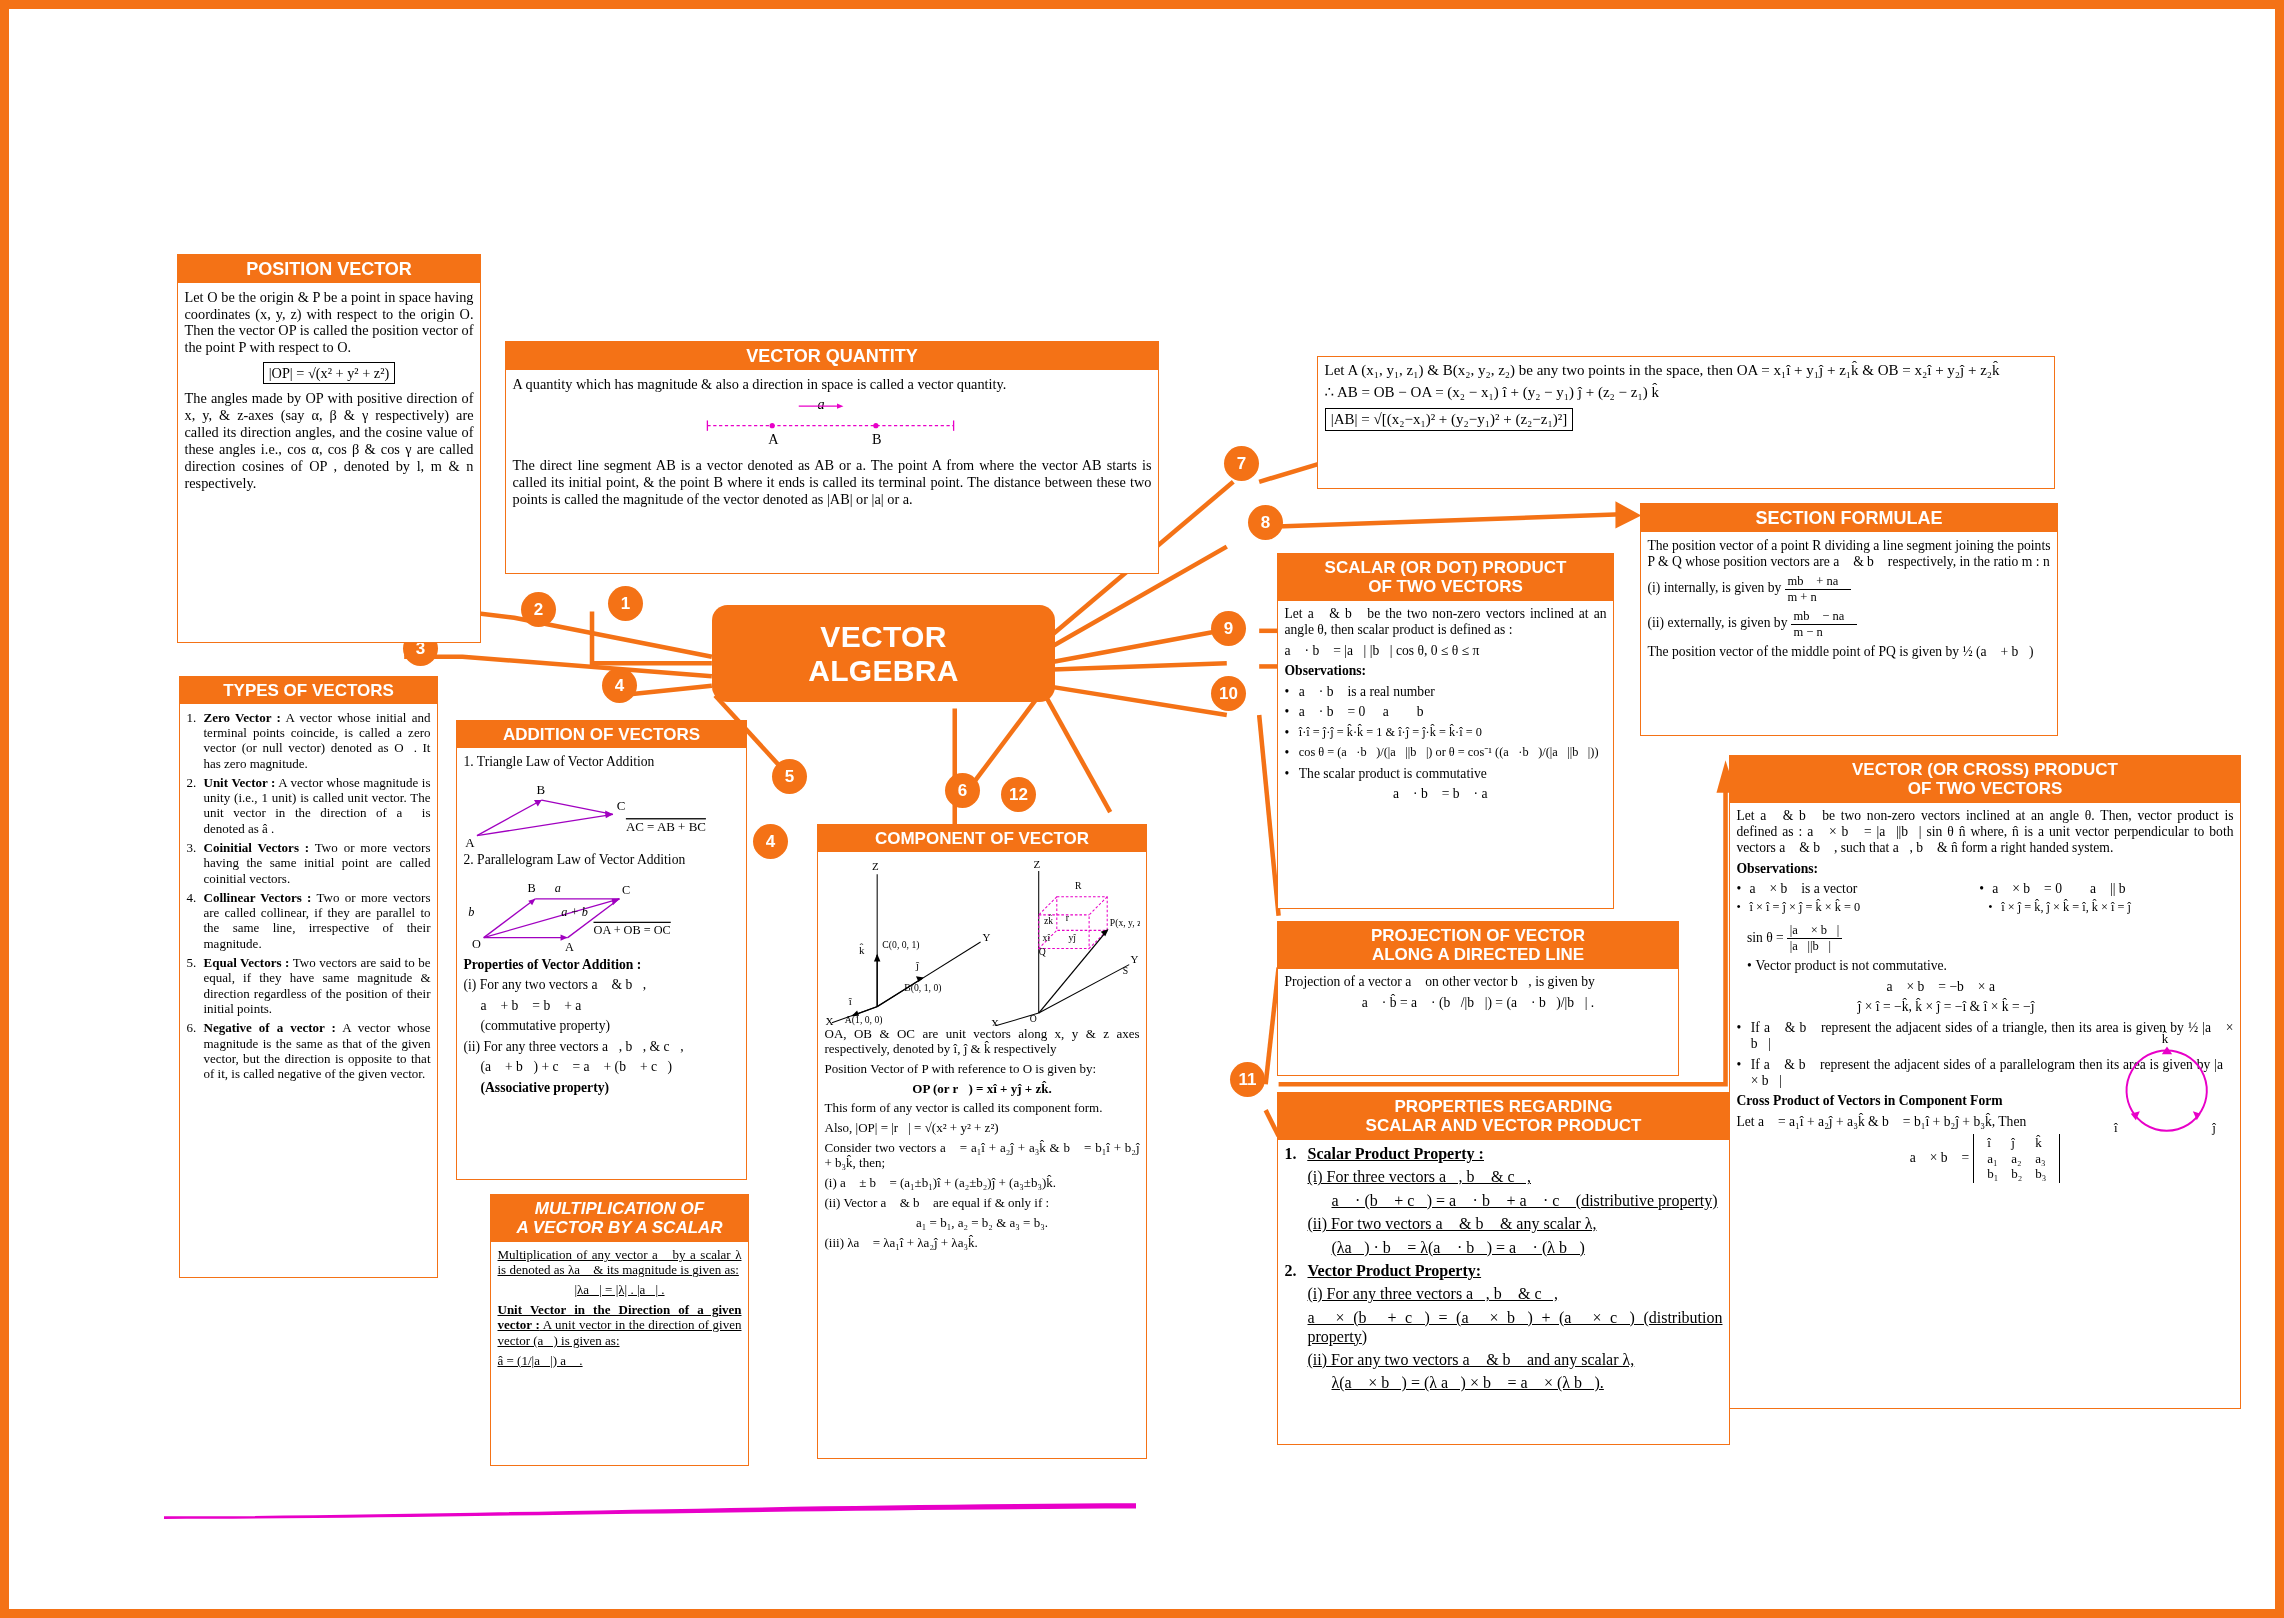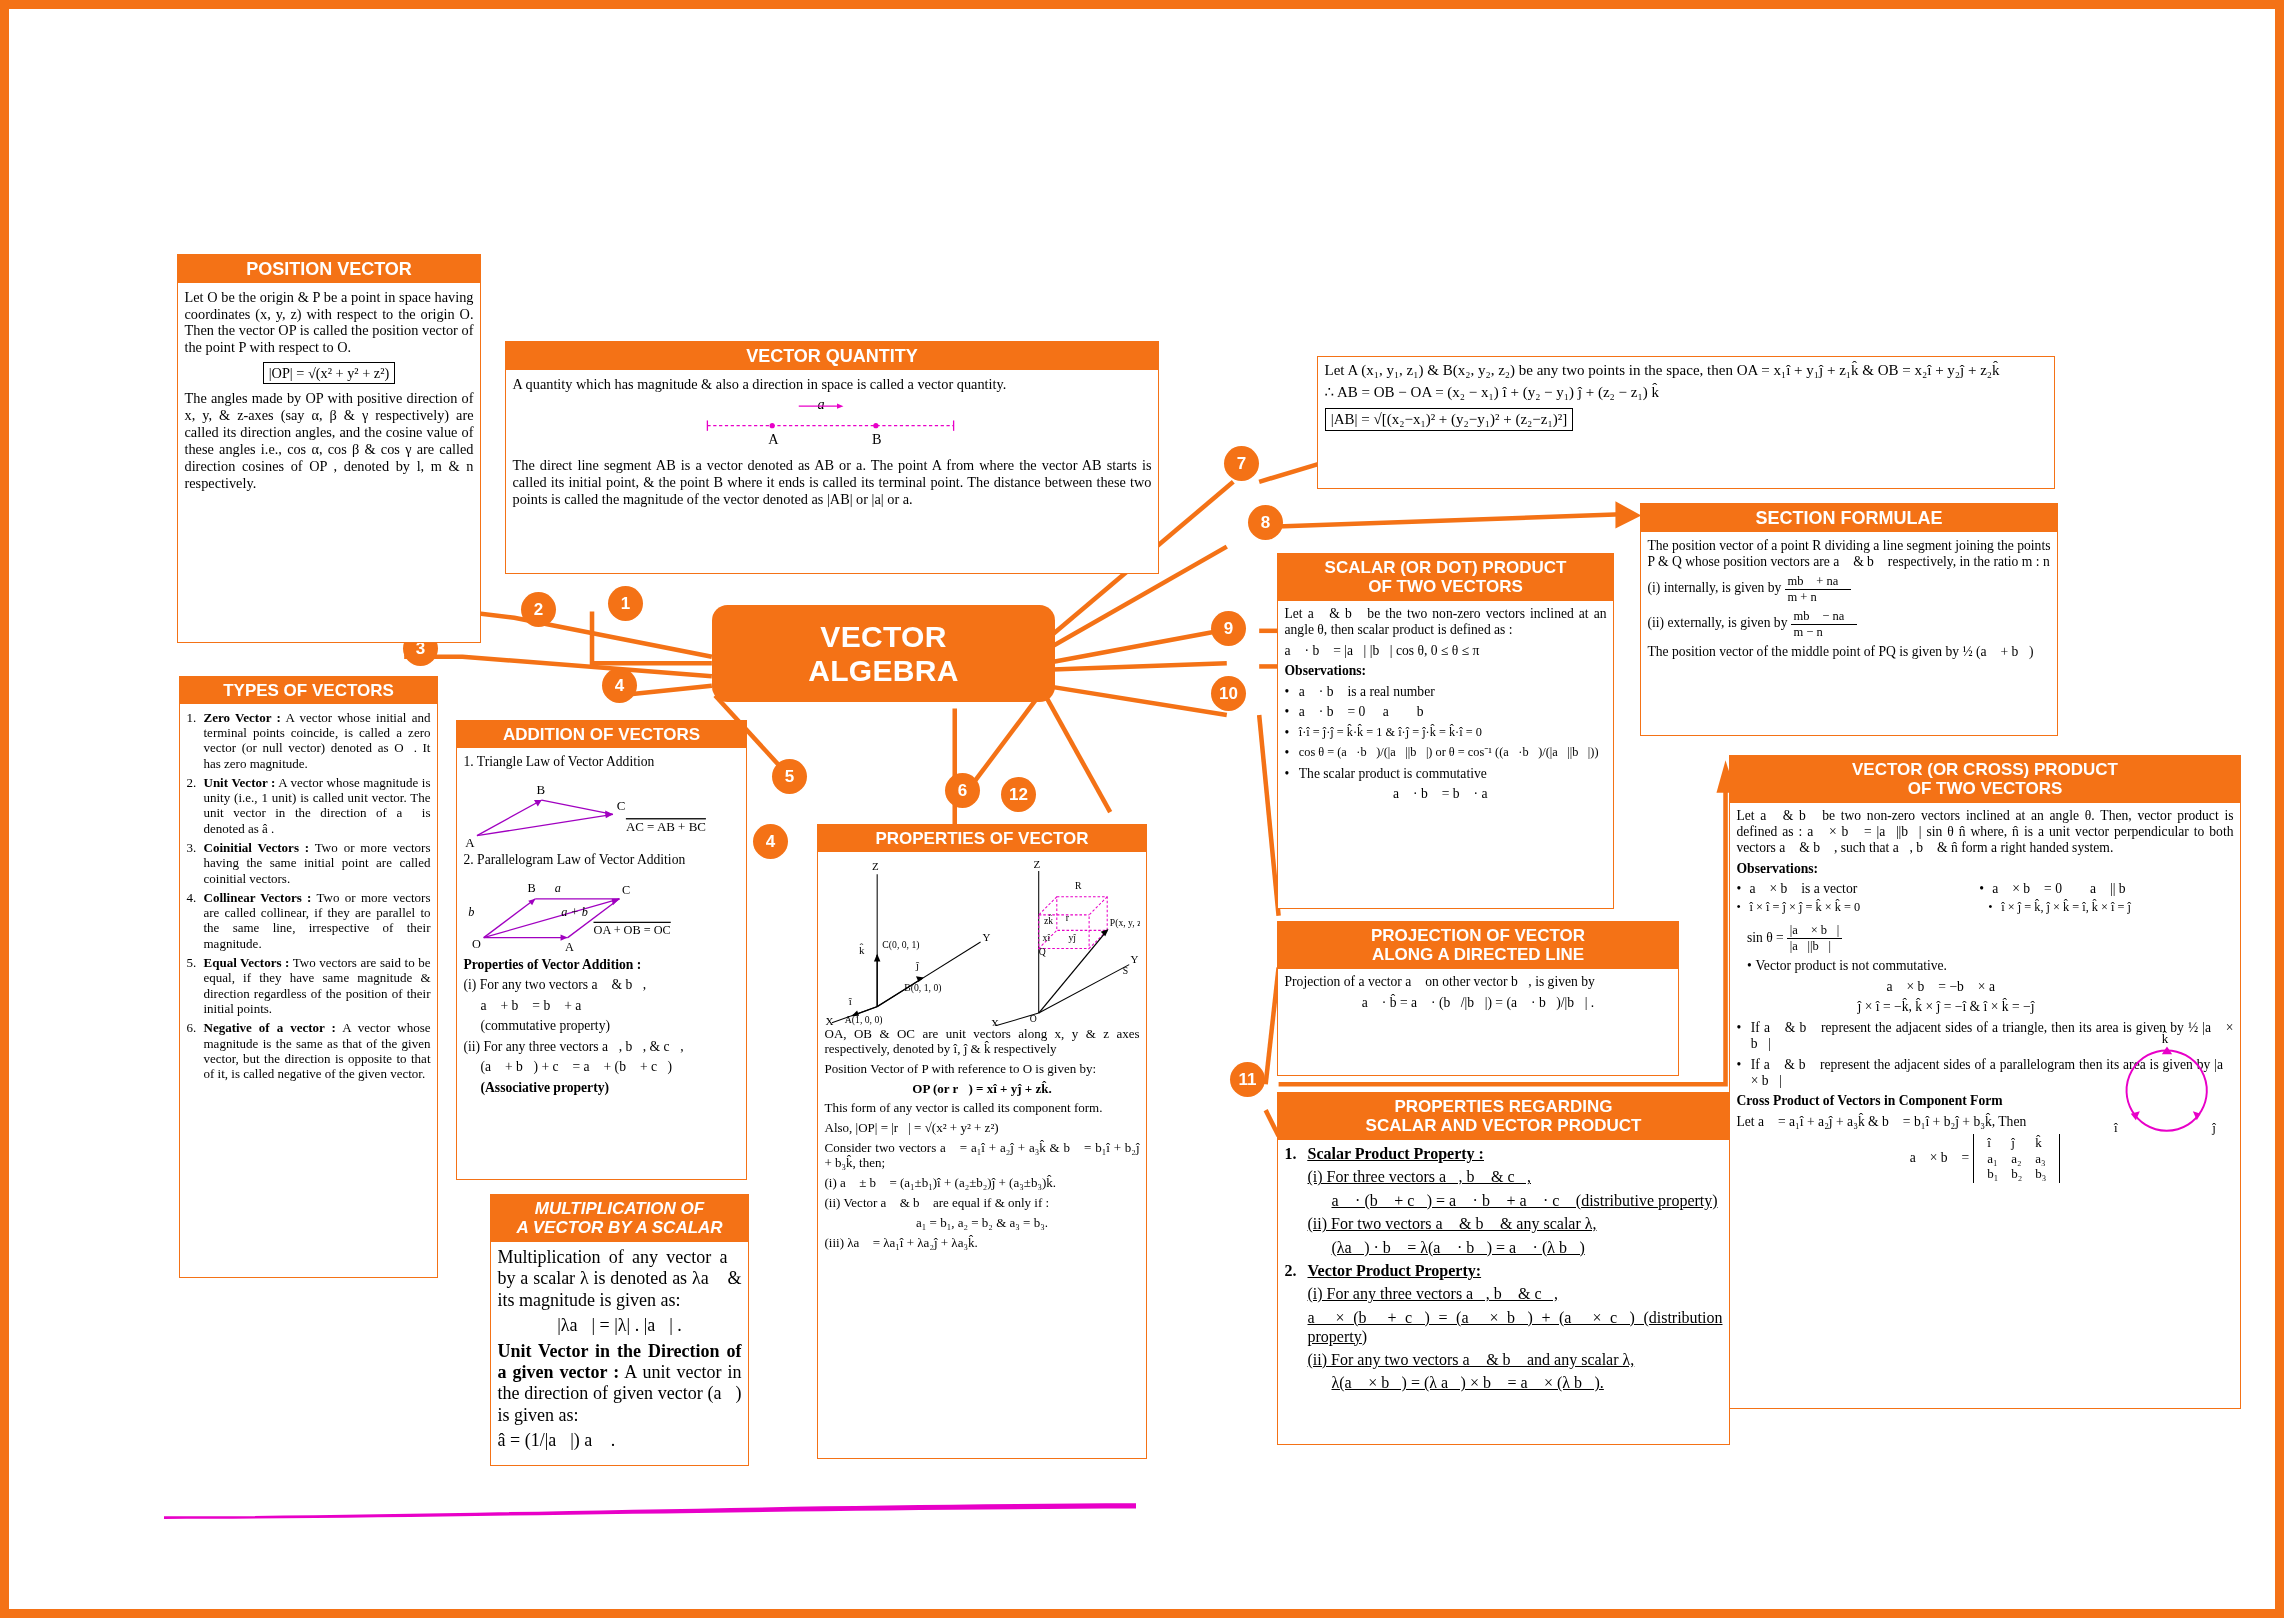--- a/index.html
+++ b/index.html
@@ -196,30 +196,30 @@
       <p style="padding-left:17px;">(a⃗ + b⃗) + c⃗ = a⃗ + (b⃗ + c⃗)</p>
       <p style="padding-left:17px;" class="b">(Associative property)</p>
     </div>
   </div>
 
   <div class="card" style="left:481px;top:1185px;width:259px;height:272px;">
     <div class="hdr" style="font-size:17px;font-style:italic;">
       <div>MULTIPLICATION OF</div>
       <div>A VECTOR BY A SCALAR</div>
     </div>
-    <div class="body" style="font-size:18px;">
+    <div class="body" style="font-size:13px;text-decoration:underline;">
       <p>Multiplication of any vector  a⃗  by a scalar λ is denoted as λa⃗  &amp; its magnitude is given as:</p>
       <p class="ctr">|λa⃗| = |λ| . |a⃗| .</p>
       <p><b>Unit Vector in the Direction of a given vector :</b><span> A unit vector in the direction of given vector (a⃗) is given as:</span></p>
       <p>â = (1/|a⃗|) a⃗ .</p>
     </div>
   </div>
 
   <div class="card" style="left:808px;top:815px;width:330px;height:635px;">
-    <div class="hdr" style="font-size:17px;">PROPERTIES OF VECTOR</div>
+    <div class="hdr" style="font-size:17px;">COMPONENT OF VECTOR</div>
     <div class="body" style="font-size:13px;">
       <div>
         <svg width="315" height="168" viewBox="0 0 486 260" style="font-size:20px">
 
           <line x1="80" y1="230" x2="80" y2="25" stroke="#000" stroke-width="1.6"></line>
           <line x1="80" y1="230" x2="240" y2="130" stroke="#000" stroke-width="1.6"></line>
           <line x1="80" y1="230" x2="10" y2="255" stroke="#000" stroke-width="1.6"></line>
           <text x="72" y="18" font-size="17" font-family="Liberation Serif, serif">Z</text>
           <text x="243" y="128" font-size="17" font-family="Liberation Serif, serif">Y</text>
           <text x="0" y="258" font-size="17" font-family="Liberation Serif, serif">X</text>

